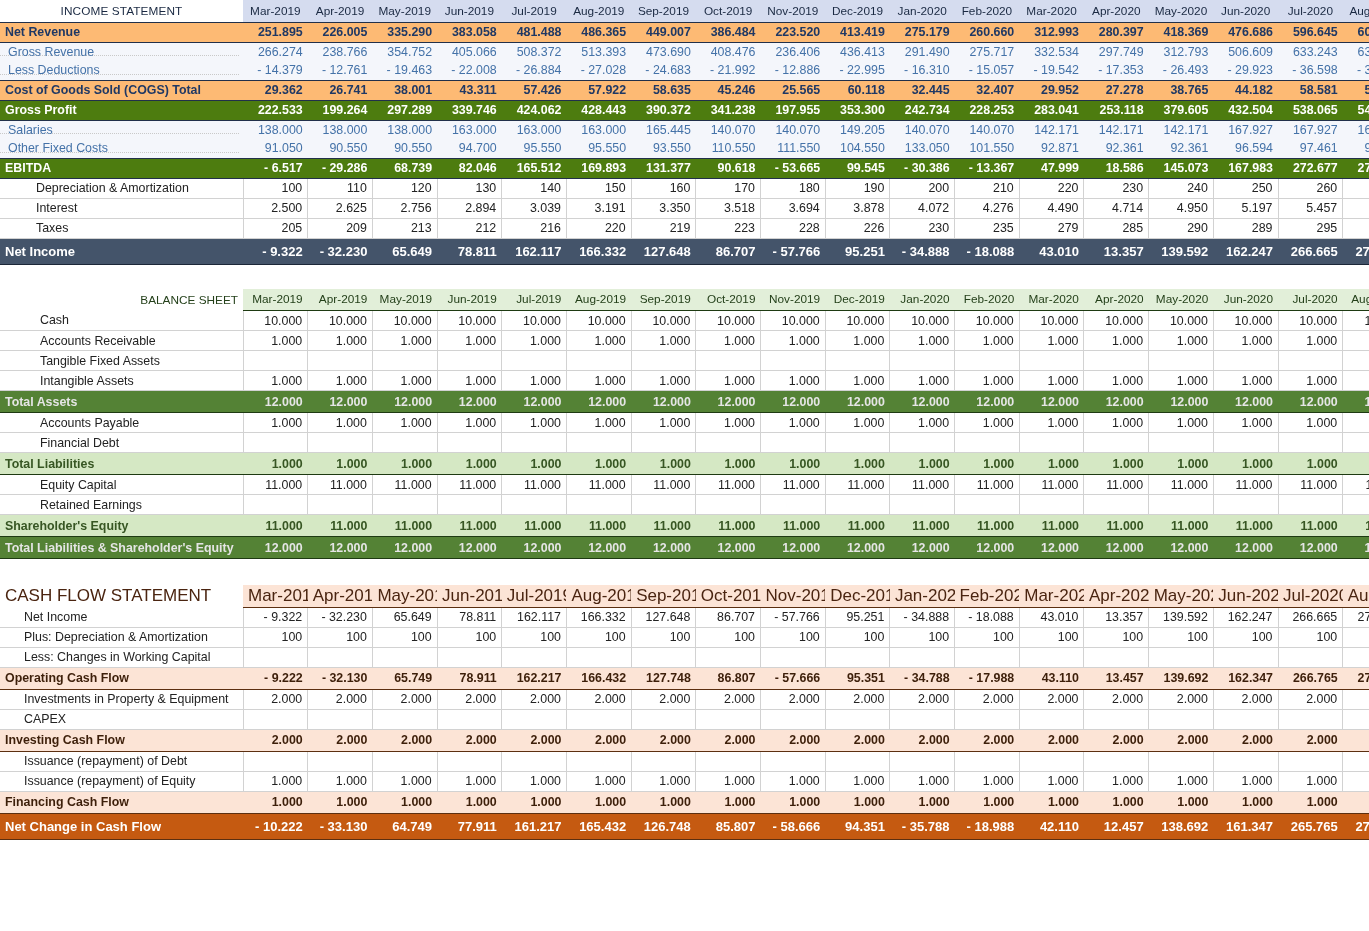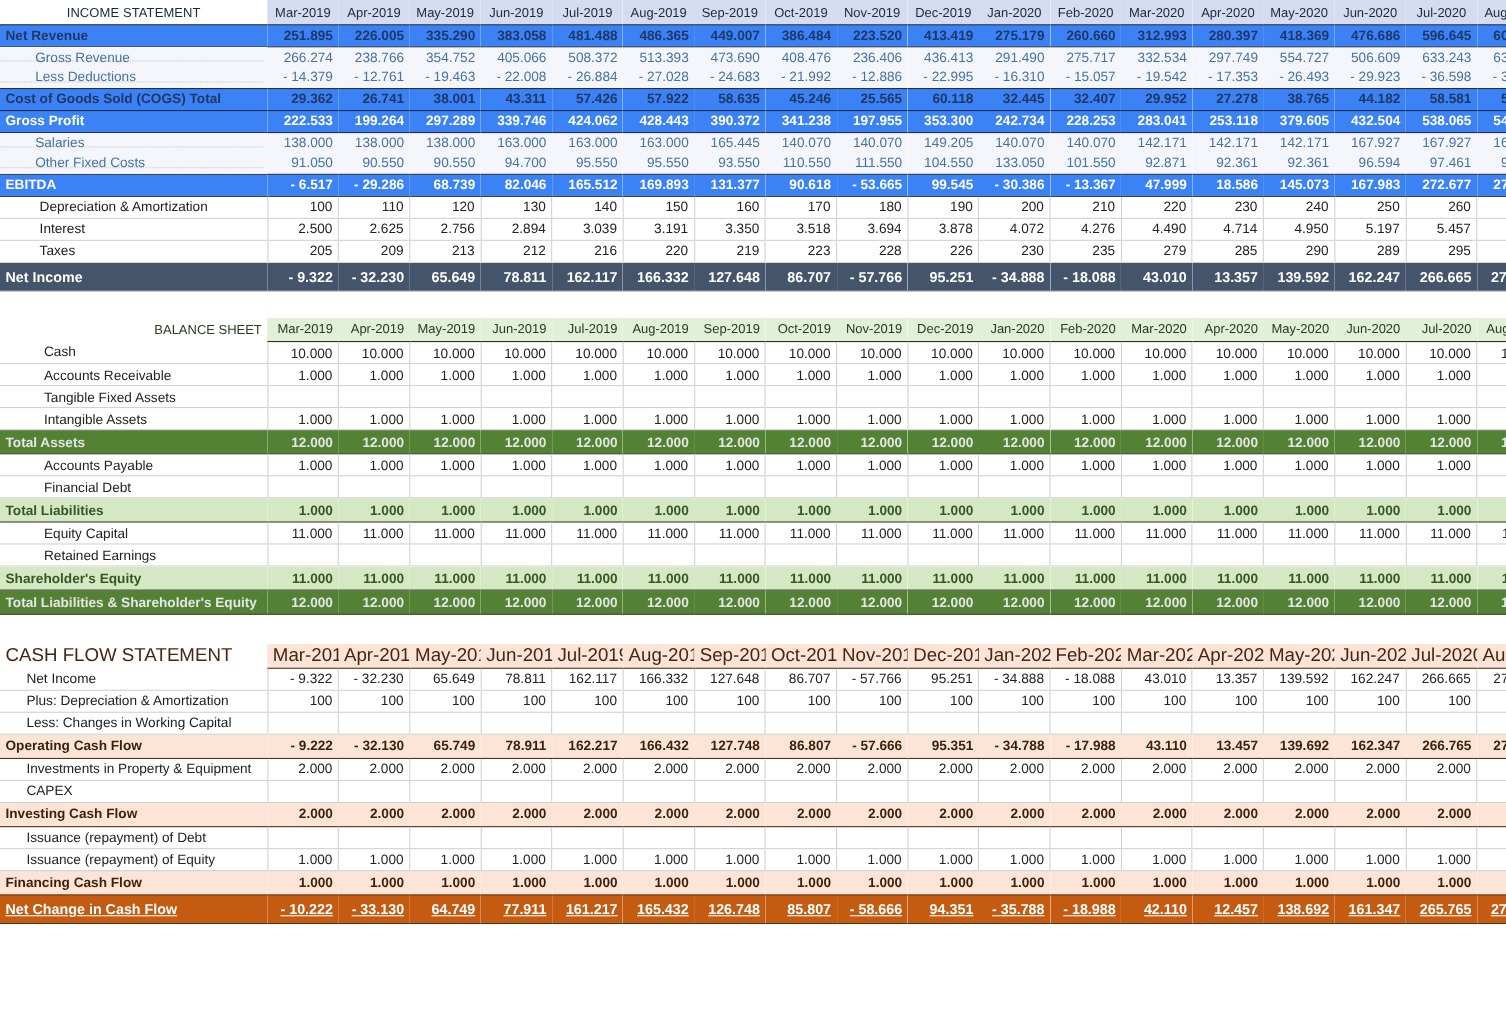--- a/index.html
+++ b/index.html
@@ -43,35 +43,35 @@
   .is-head th {
     background: #d5dcef;
     color: #1a2942;
     font-weight: bold;
     text-align: center;
     font-size: 11.8px;
     border-bottom: 1.4px solid #21304a;
   }
 
   tr.is-major td {
-    background: #3b82f6;
+    background: #fdba74;
     color: #1f3864;
     font-weight: bold;
     border-top: 1px solid #21304a;
     border-bottom: 1px solid #21304a;
   }
   tr.is-sub td {
     background: #f4f6fb;
     color: #4472a8;
   }
   tr.is-sub td.label {
-    padding-left: 32px;
+    padding-left: 8px;
   }
   tr.is-gross td {
-    background: #3b82f6;
+    background: #4d7c0f;
     color: #ffffff;
     font-weight: bold;
     border-top: 1.4px solid #21304a;
     border-bottom: 1.4px solid #21304a;
   }
   tr.is-plain td {
     background: #ffffff;
     color: #222222;
     border-bottom: 1px solid #d2d2d2;
   }
@@ -154,21 +154,20 @@
     border-top: 1.2px solid #5c2f10;
     border-bottom: 1.2px solid #5c2f10;
   }
   tr.cf-net td {
     background: #c55a11;
     color: #ffffff;
     font-weight: bold;
     font-size: 13px;
     border-top: 1.6px solid #5c2f10;
     border-bottom: 1.6px solid #5c2f10;
-    text-decoration: underline;
   }
 
   .gap { height: 24px; background: #ffffff; }
   .gap2 { height: 26px; background: #ffffff; }
 
   .title-cell { border: none !important; background: #fff !important; margin-top: 28px; }
 
   
   .dots {
     position: relative;
@@ -263,21 +262,21 @@
           <td class="num">508.372</td>
           <td class="num">513.393</td>
           <td class="num">473.690</td>
           <td class="num">408.476</td>
           <td class="num">236.406</td>
           <td class="num">436.413</td>
           <td class="num">291.490</td>
           <td class="num">275.717</td>
           <td class="num">332.534</td>
           <td class="num">297.749</td>
-          <td class="num">554.727</td>
+          <td class="num">312.793</td>
           <td class="num">506.609</td>
           <td class="num">633.243</td>
           <td class="num">639.069</td>
         </tr>
         <tr class="is-sub" style="height: 19px;">
           <td class="label dots"><span>Less Deductions</span></td>
           <td class="num">- 14.379</td>
           <td class="num">- 12.761</td>
           <td class="num">- 19.463</td>
           <td class="num">- 22.008</td>

